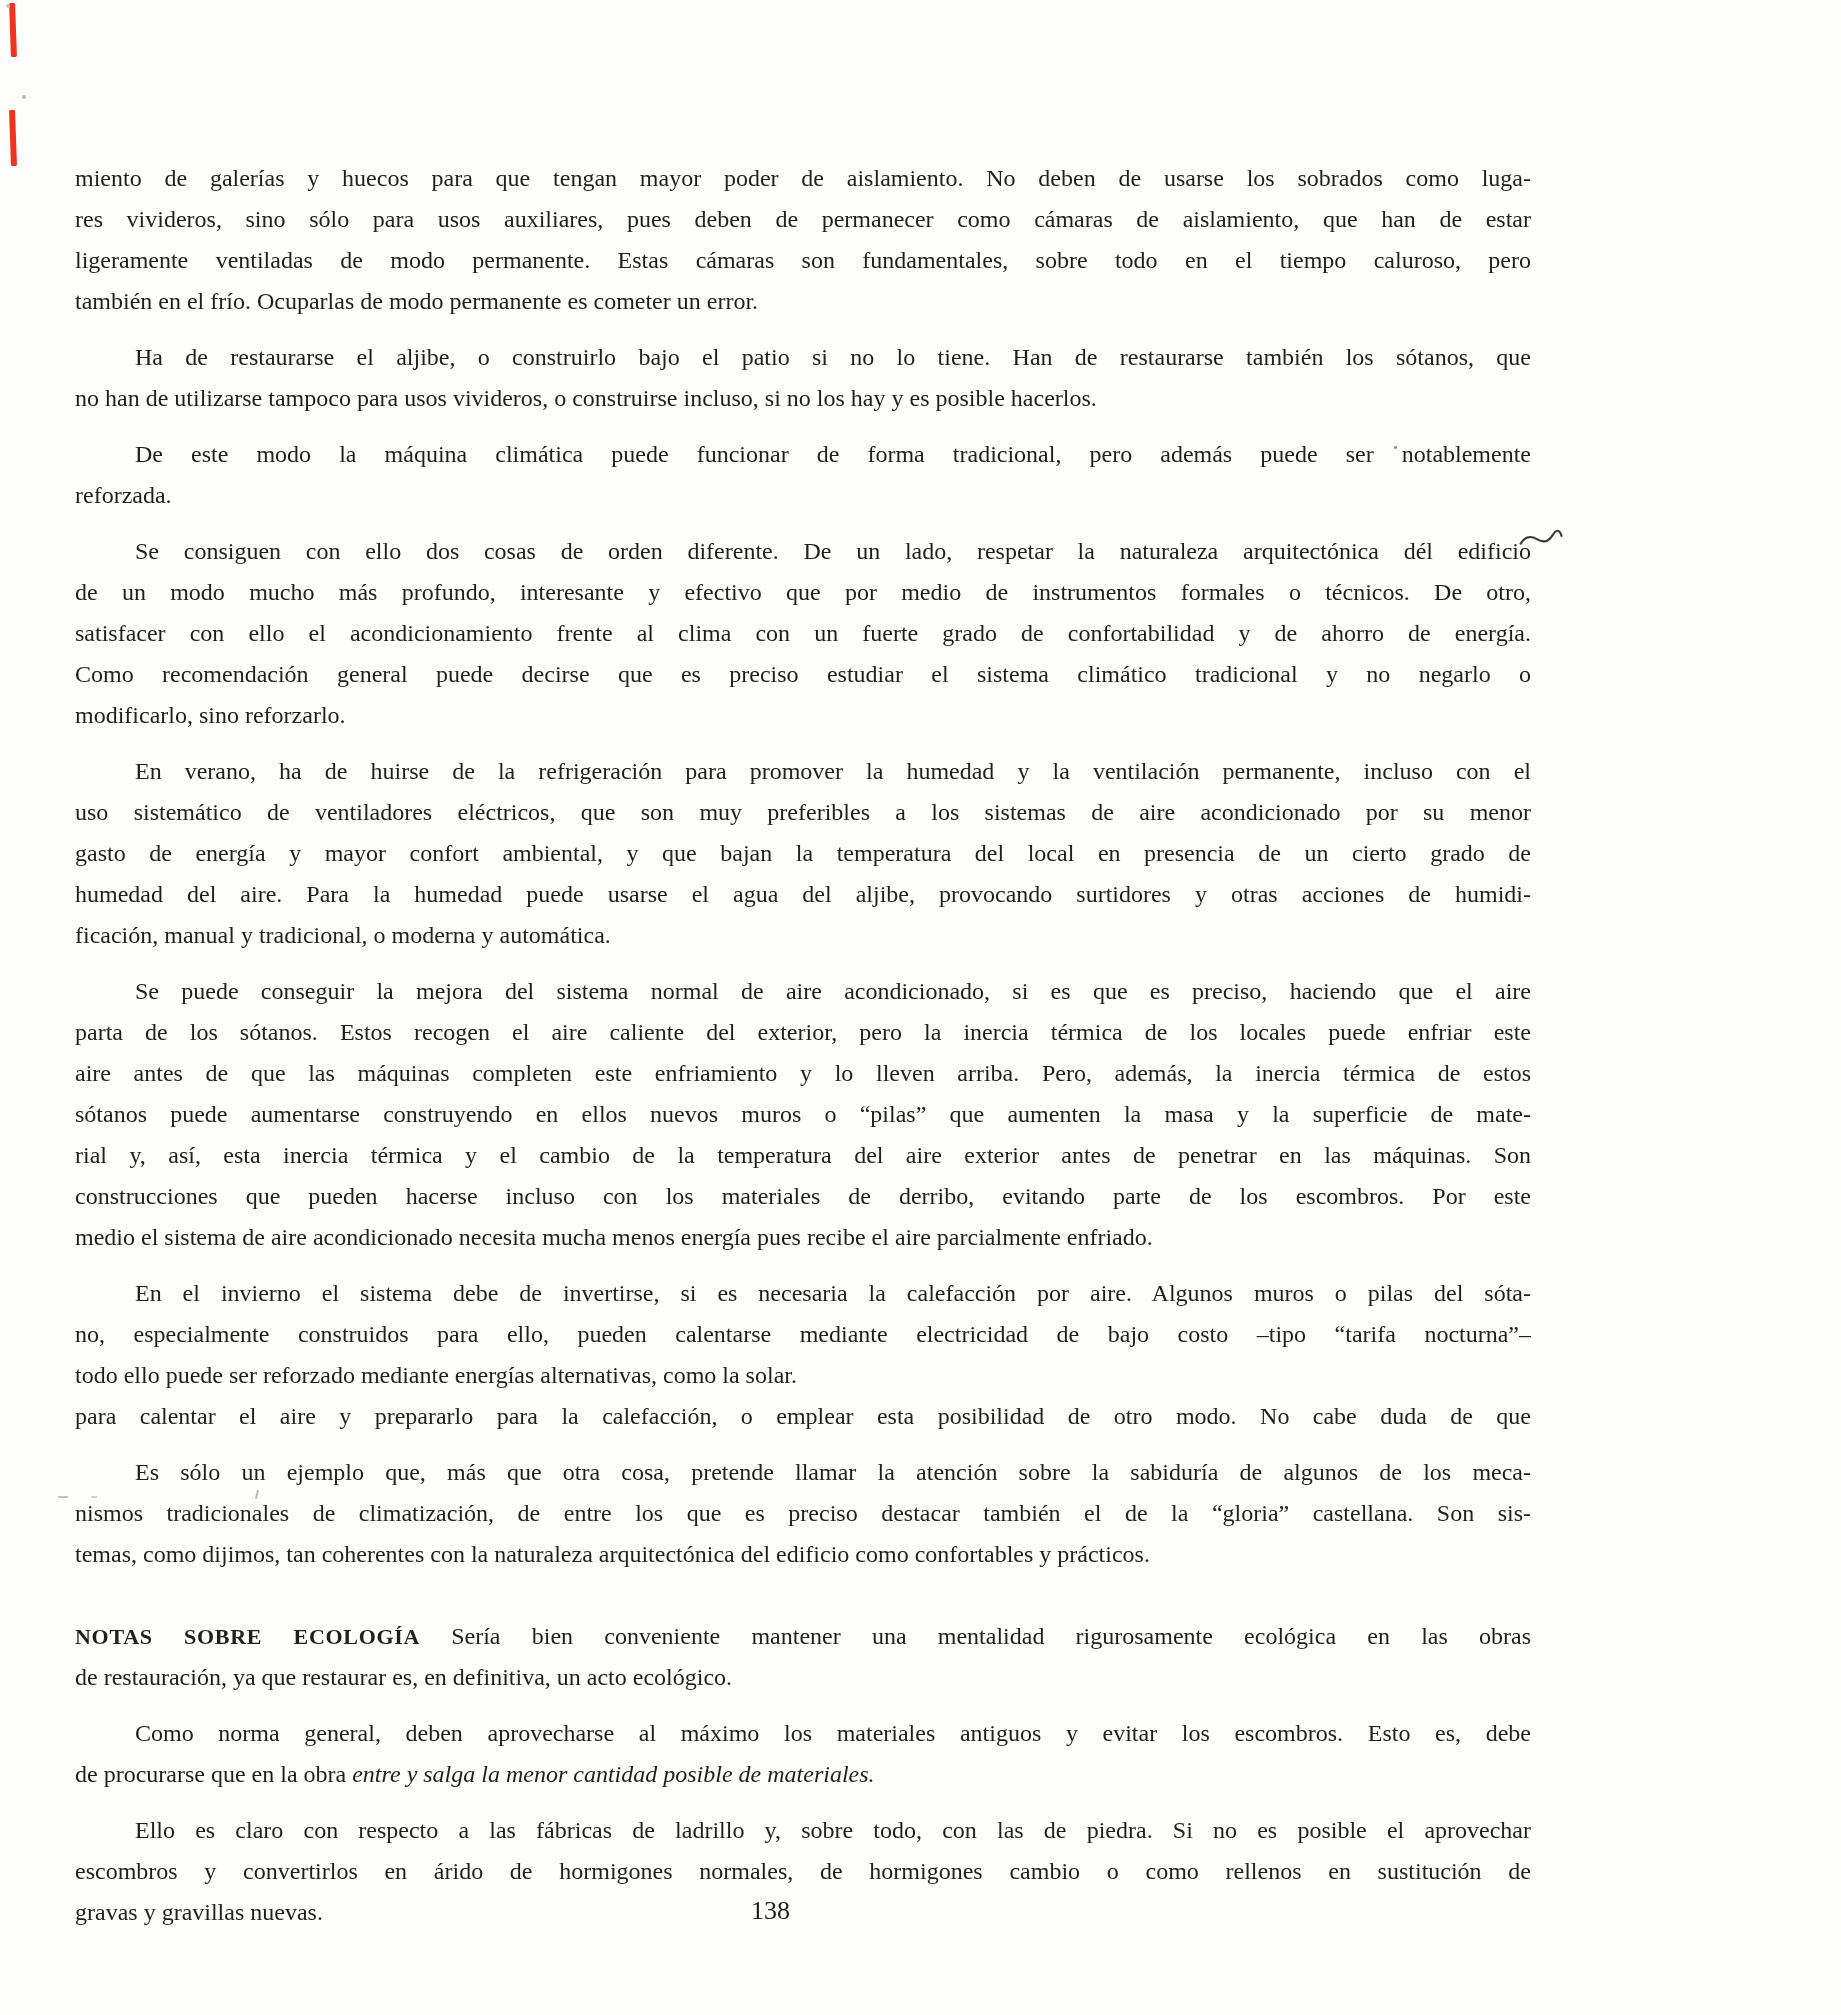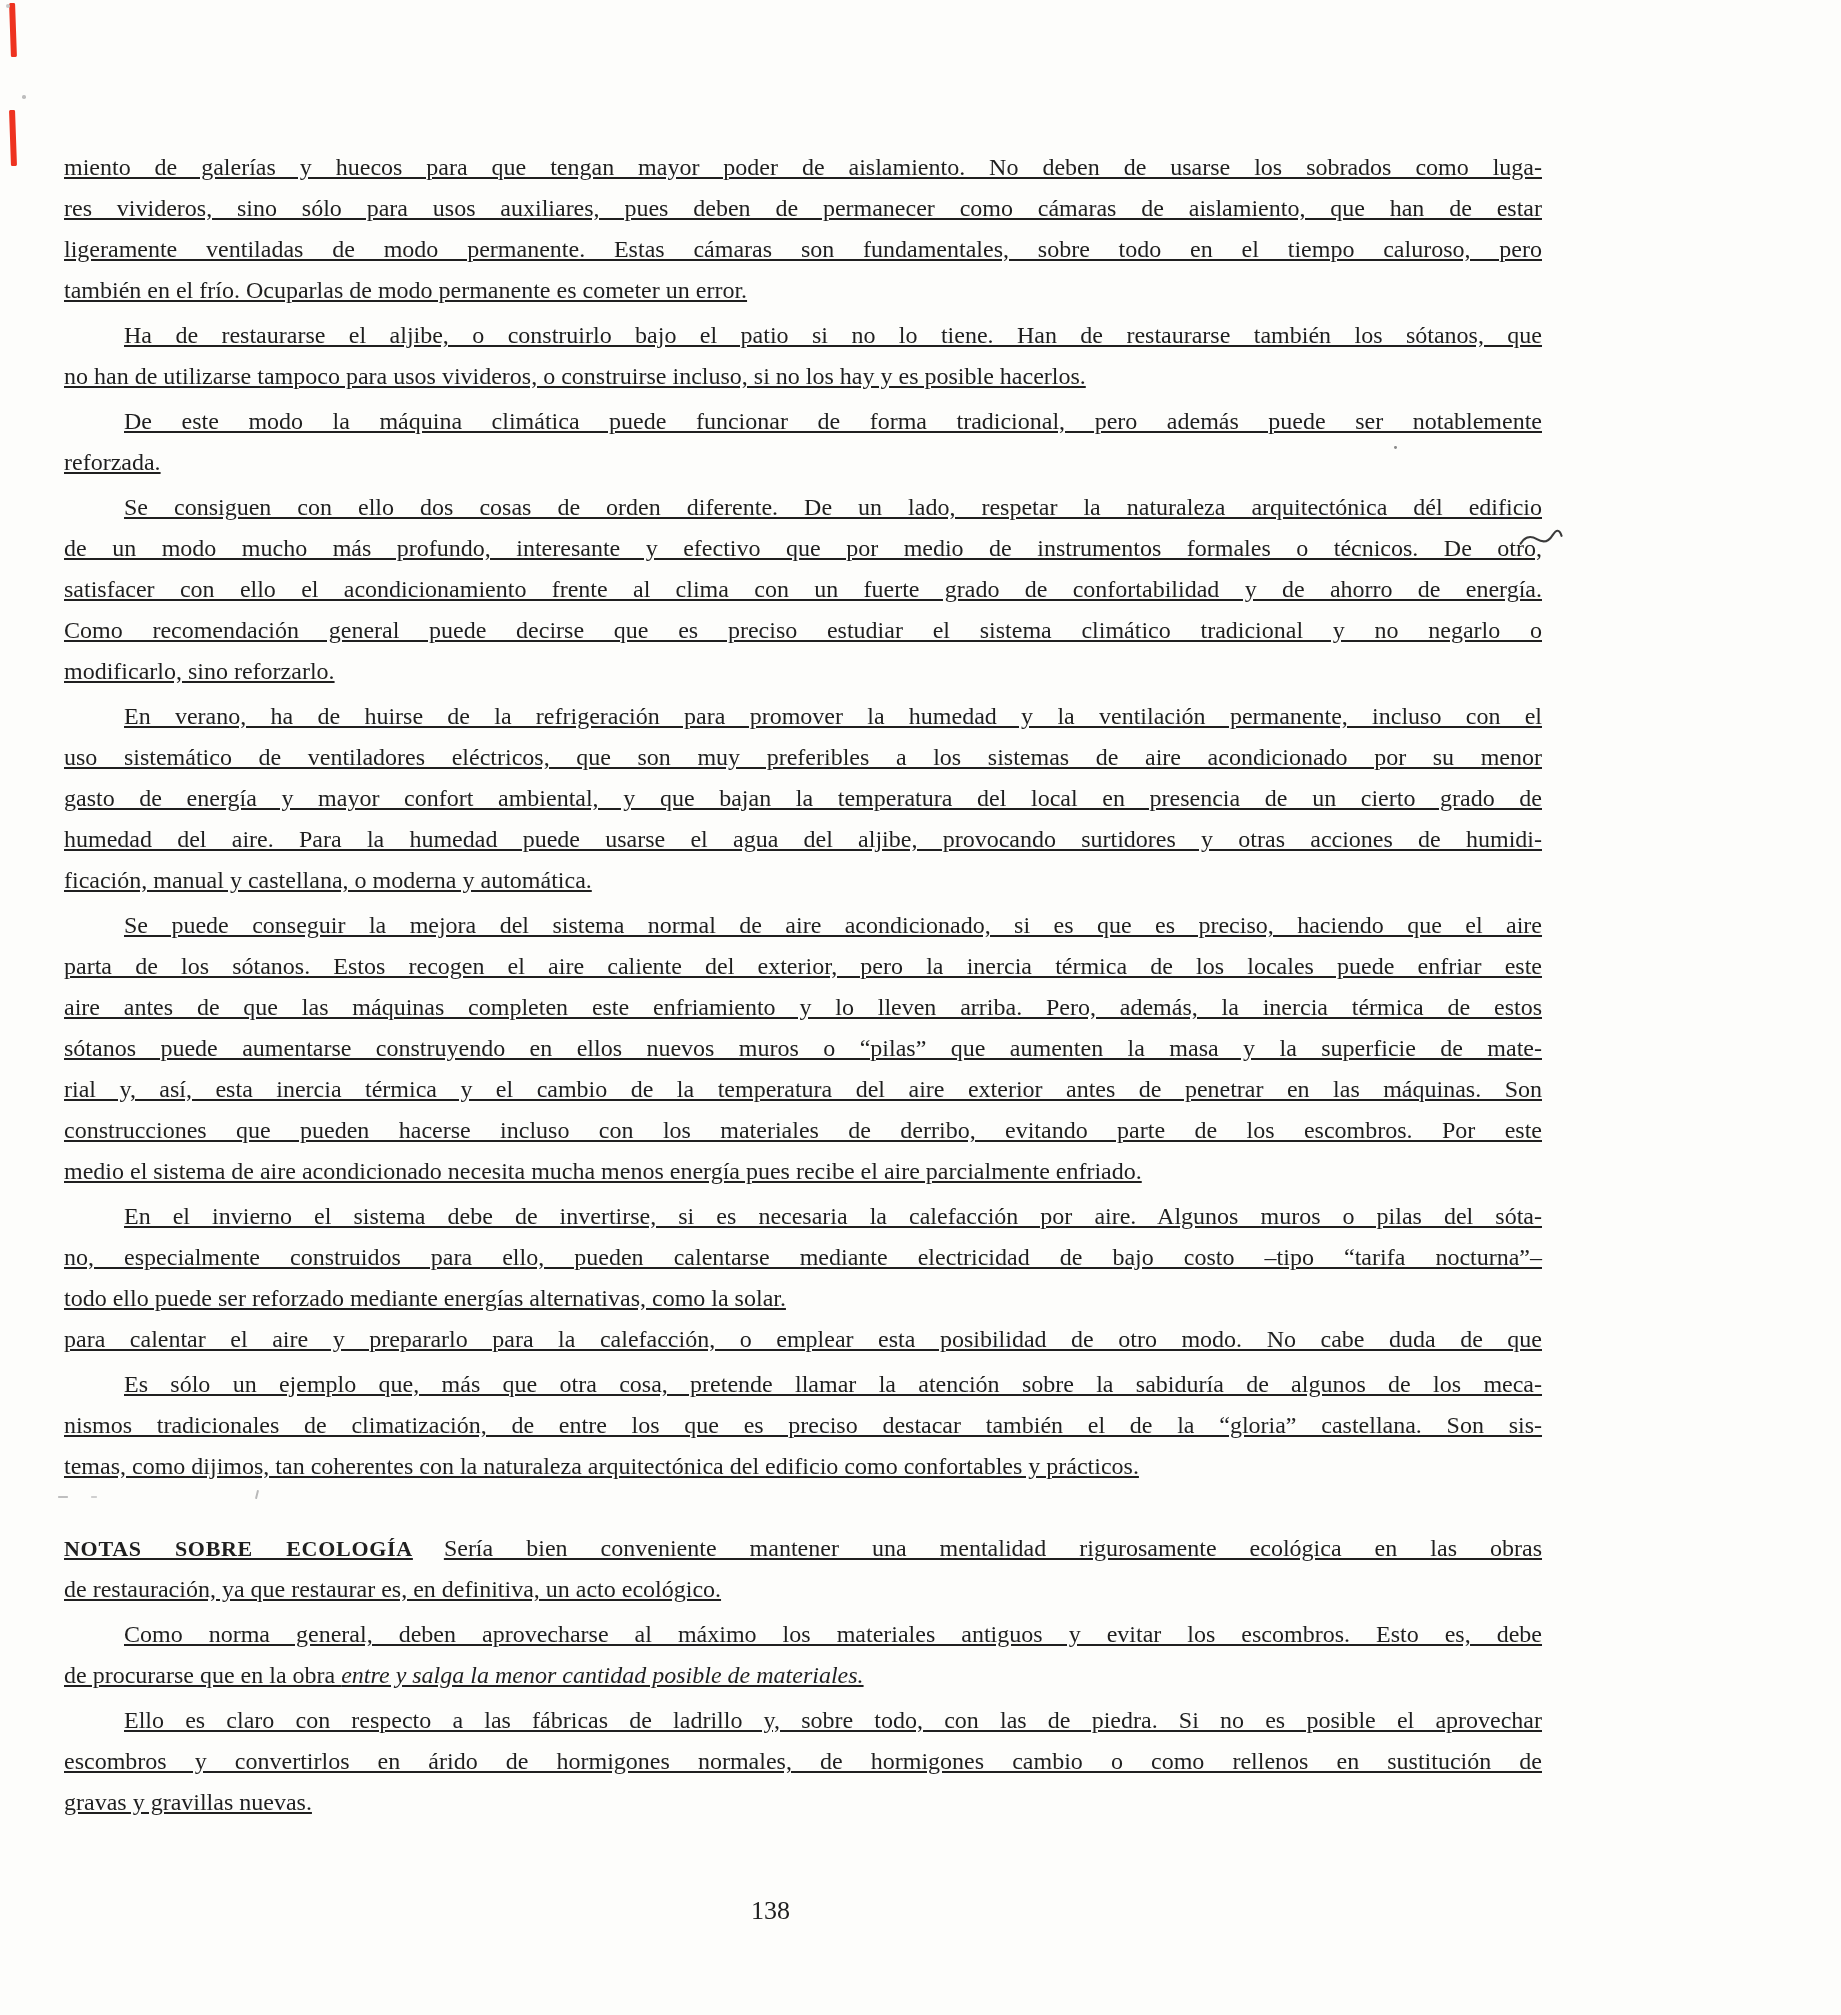--- a/index.html
+++ b/index.html
@@ -8,21 +8,21 @@
     width:1841px;height:2015px;
     background:#fdfdfb;
     font-family:"Liberation Serif","DejaVu Serif",serif;
     color:#1f1f1f;
     overflow:hidden;
   }
   .text-block{
     position:absolute;
     left:60px;top:143px;width:1486px;
   }
-  .para{margin:4px;padding:0;text-decoration:underline;}
+  .para{margin:15px;padding:0;}
   .para.gap{margin-top:41px;}
   .line{
     font-size:24px;
     line-height:41px;
     height:41px;
     text-align:justify;
     text-align-last:justify;
     text-justify:inter-word;
     white-space:normal;
   }
@@ -91,21 +91,21 @@
         <div class="line"><span>de un modo mucho más profundo, interesante y efectivo que por medio de instrumentos formales o técnicos. De otro,</span></div>
         <div class="line"><span>satisfacer con ello el acondicionamiento frente al clima con un fuerte grado de confortabilidad y de ahorro de energía.</span></div>
         <div class="line"><span>Como recomendación general puede decirse que es preciso estudiar el sistema climático tradicional y no negarlo o</span></div>
         <div class="line last"><span>modificarlo, sino reforzarlo.</span></div>
       </div>
       <div class="para">
         <div class="line first"><span>En verano, ha de huirse de la refrigeración para promover la humedad y la ventilación permanente, incluso con el</span></div>
         <div class="line"><span>uso sistemático de ventiladores eléctricos, que son muy preferibles a los sistemas de aire acondicionado por su menor</span></div>
         <div class="line"><span>gasto de energía y mayor confort ambiental, y que bajan la temperatura del local en presencia de un cierto grado de</span></div>
         <div class="line"><span>humedad del aire. Para la humedad puede usarse el agua del aljibe, provocando surtidores y otras acciones de humidi-</span></div>
-        <div class="line last"><span>ficación, manual y castellana, o moderna y automática.</span></div>
+        <div class="line last"><span>ficación, manual y tradicional, o moderna y automática.</span></div>
       </div>
       <div class="para">
         <div class="line first"><span>Se puede conseguir la mejora del sistema normal de aire acondicionado, si es que es preciso, haciendo que el aire</span></div>
         <div class="line"><span>parta de los sótanos. Estos recogen el aire caliente del exterior, pero la inercia térmica de los locales puede enfriar este</span></div>
         <div class="line"><span>aire antes de que las máquinas completen este enfriamiento y lo lleven arriba. Pero, además, la inercia térmica de estos</span></div>
         <div class="line"><span>sótanos puede aumentarse construyendo en ellos nuevos muros o “pilas” que aumenten la masa y la superficie de mate-</span></div>
         <div class="line"><span>rial y, así, esta inercia térmica y el cambio de la temperatura del aire exterior antes de penetrar en las máquinas. Son</span></div>
         <div class="line"><span>construcciones que pueden hacerse incluso con los materiales de derribo, evitando parte de los escombros. Por este</span></div>
         <div class="line last"><span>medio el sistema de aire acondicionado necesita mucha menos energía pues recibe el aire parcialmente enfriado.</span></div>
       </div>

